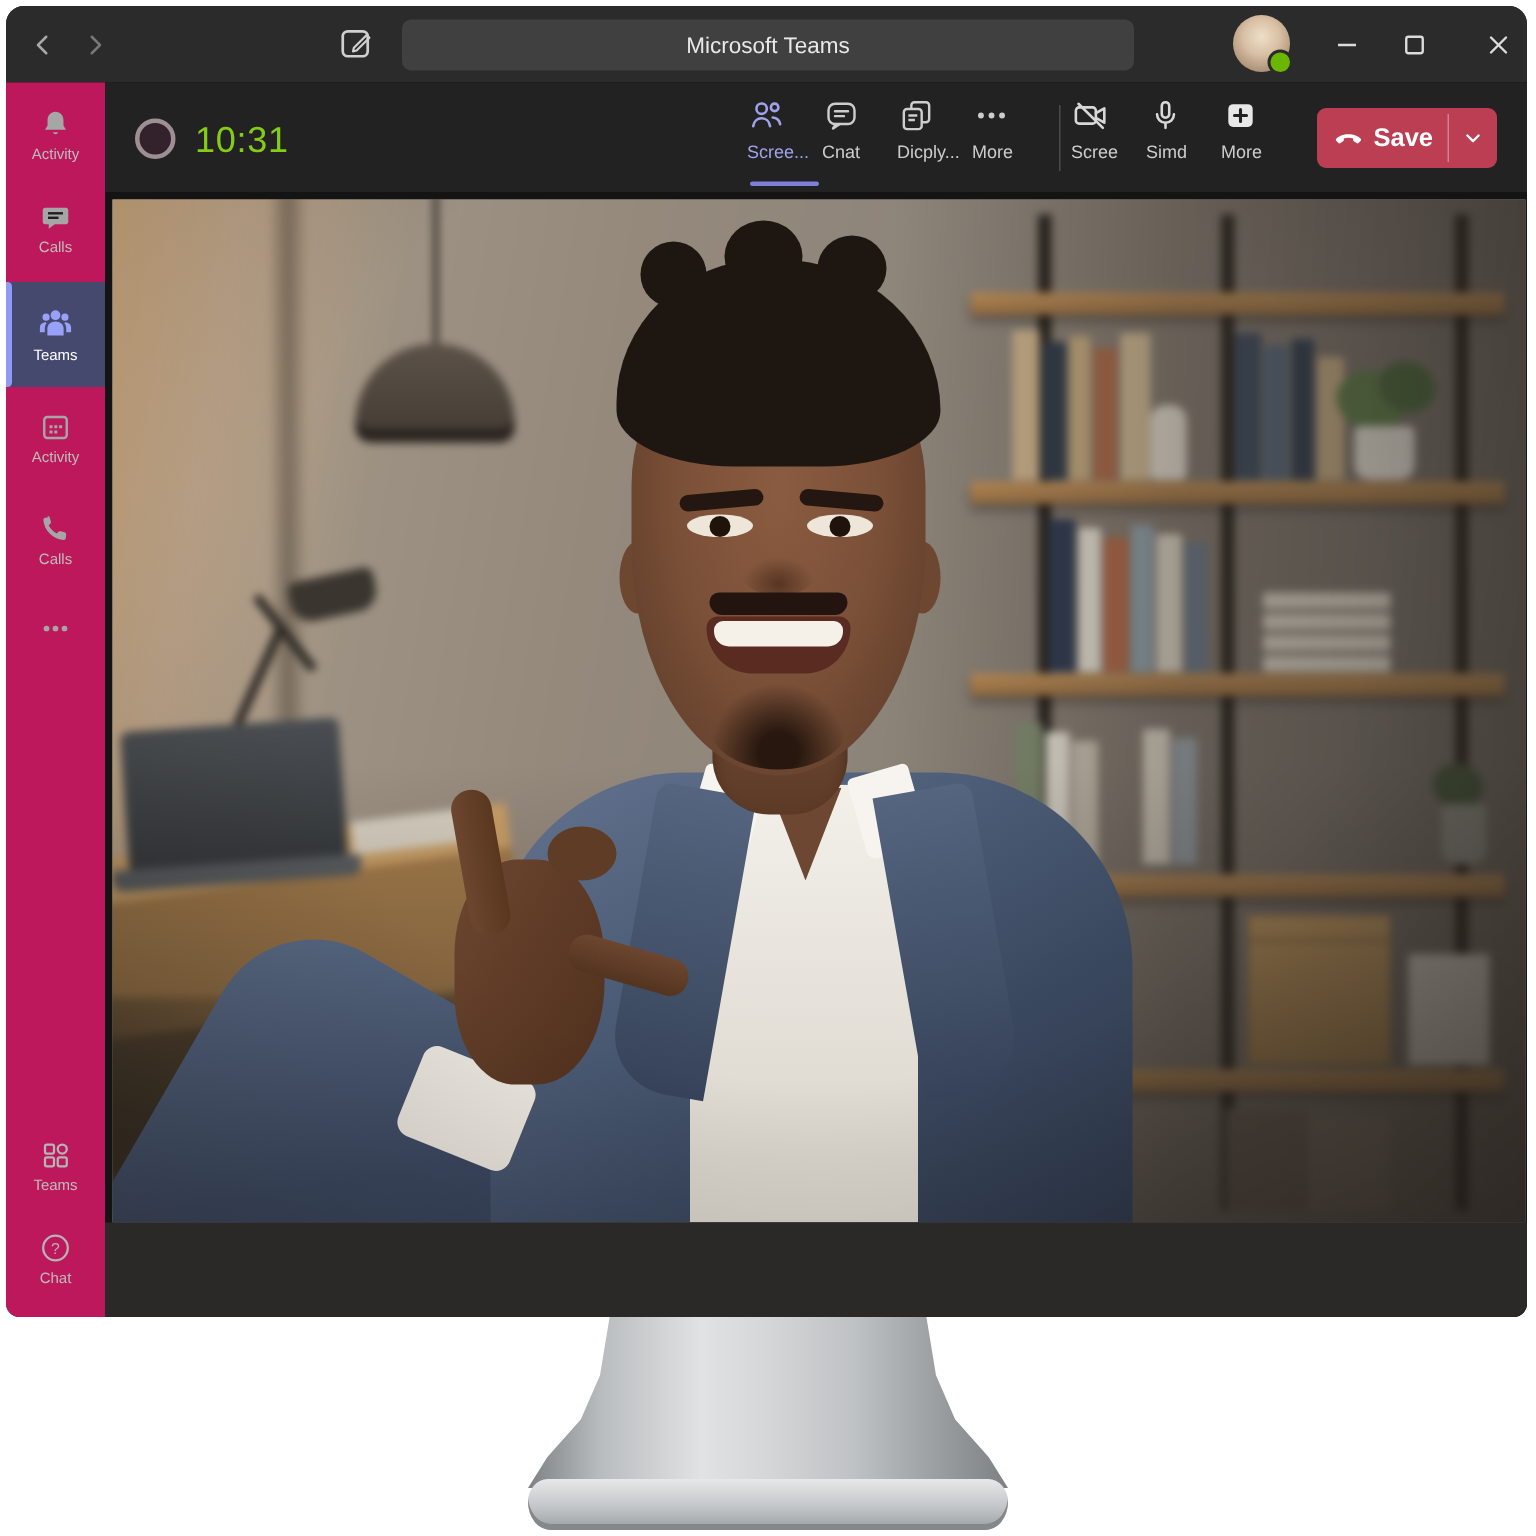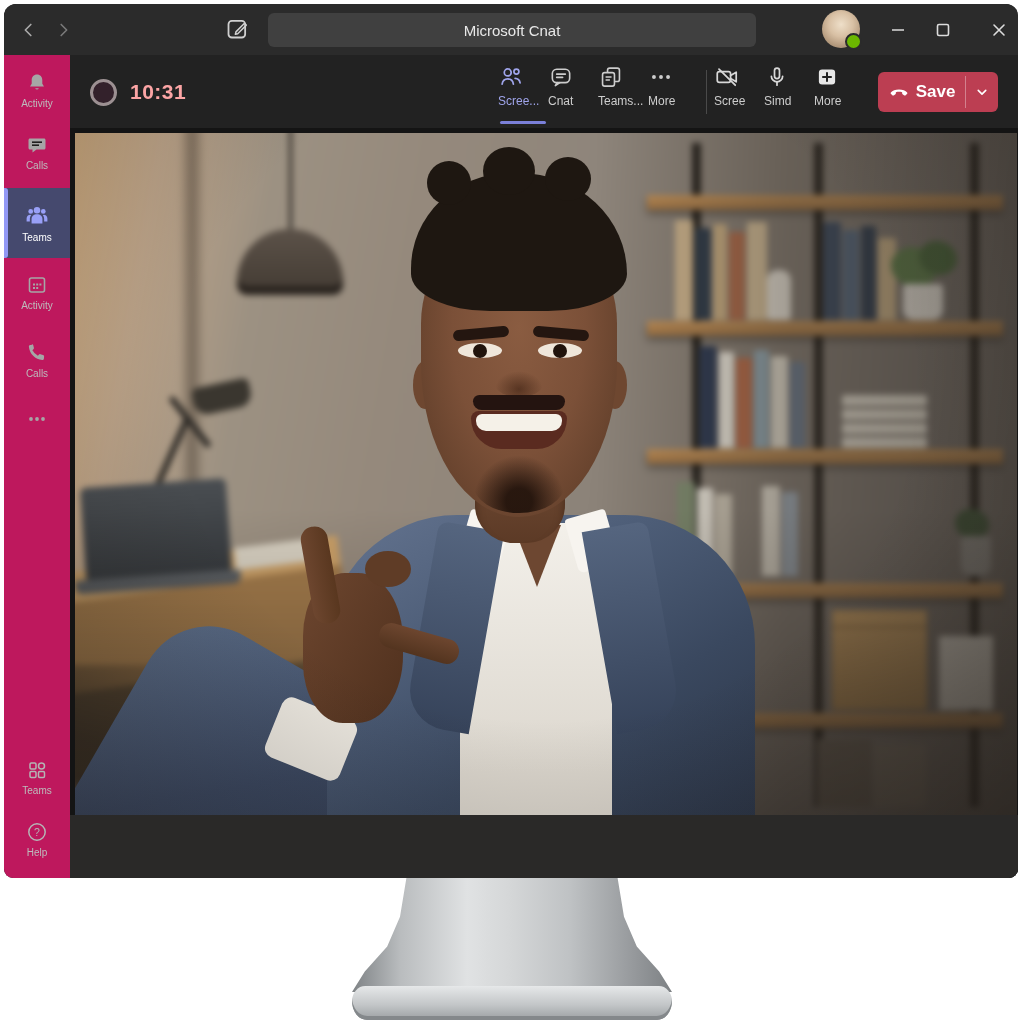--- a/index.html
+++ b/index.html
@@ -27,21 +27,21 @@
   .side-item.active{background:#45496e;height:70px;margin:5px 0 3px;}
   .side-item.active::before{content:'';position:absolute;left:0;top:0;bottom:0;width:4px;
     background:#9298f5;border-radius:0 3px 3px 0;}
   .side-item.active .lbl{color:#ffffff;}
   .side-spacer{flex:1;}
   
   .main{position:absolute;left:66px;top:51px;right:0;bottom:0;background:#141414;}
   .toolbar{position:absolute;left:0;top:0;right:0;height:73px;background:#222222;}
   .rec-dot{position:absolute;left:20px;top:24px;width:21px;height:21px;border-radius:50%;
     border:3px solid #9c9092;background:#33212b;}
-  .timer{position:absolute;left:60px;top:25px;font-size:21px;color:#fca5a5;letter-spacing:.5px;font-weight:bold;}
+  .timer{position:absolute;left:60px;top:25px;font-size:24px;color:#84cc16;letter-spacing:.5px;}
   .tabs,.controls{position:absolute;top:9px;display:flex;}
   .tabs{left:428px;}
   .controls{left:644px;}
   .tab{width:50px;display:flex;flex-direction:column;align-items:flex-start;gap:4px;cursor:default;}
   .tab .lbl{font-size:12px;color:#cdcdcd;white-space:nowrap;}
   .tab.active .lbl{color:#9fa4ea;}
   .tab-underline{position:absolute;left:430px;top:66px;width:46px;height:3px;background:#7b80d9;border-radius:2px;}
   .tb-divider{position:absolute;left:636px;top:15px;width:1px;height:44px;background:#4a4a4a;}
   .save-btn{position:absolute;left:808px;top:17px;width:120px;height:40px;border-radius:6px;
     background:#bc3e52;display:flex;align-items:stretch;color:#fff;}
@@ -177,21 +177,21 @@
     </div>
     <div class="navbtn" style="left:220px;top:11px;">
       <span>
         <svg width="27" height="27" viewBox="0 0 24 24">
           <rect x="4" y="5.2" width="14.8" height="14.8" rx="3" stroke="#d0d0d0" stroke-width="1.6" fill="none"></rect>
           <path d="M10.6 15l7.6-7.6 1.6 1.6-7.6 7.6-2.1.5z" stroke="#d0d0d0" stroke-width="1.3" fill="none" stroke-linejoin="round"></path>
         </svg>
       </span>
     </div>
     <div class="search-pill">
-      <span>Microsoft Cnat</span>
+      <span>Microsoft Teams</span>
     </div>
     <div class="avatar">
       <div class="presence"></div>
     </div>
     <div class="winctl" style="left:879px;">
       <span>
         <svg width="18" height="18" viewBox="0 0 18 18">
             <line x1="3" y1="9" x2="15" y2="9" stroke="#dcdcdc" stroke-width="1.6"></line>
           </svg>
       </span>
@@ -287,21 +287,21 @@
       </span>
       <span class="lbl">Teams</span>
     </div>
     <div class="side-item" style="margin-bottom:8px;">
       <span>
         <svg width="24" height="24" viewBox="0 0 24 24">
           <circle cx="12" cy="12" r="8.2" stroke="#b5b5b5" stroke-width="1.5" fill="none"></circle>
           <text x="12" y="15.8" text-anchor="middle" font-size="10.5" fill="#b5b5b5" font-family="Liberation Sans, sans-serif">?</text>
         </svg>
       </span>
-      <span class="lbl">Help</span>
+      <span class="lbl">Chat</span>
     </div>
   </div>
 
   <div class="main">
     <div class="toolbar">
       <div class="rec-dot"></div>
       <div class="timer">10:31</div>
 
       <div class="tabs">
         <div class="tab active">
@@ -326,21 +326,21 @@
           <span class="lbl">Cnat</span>
         </div>
         <div class="tab">
           <span>
             <svg width="26" height="26" viewBox="0 0 24 24" fill="none" stroke="#cdcdcd" stroke-width="1.5" stroke-linejoin="round">
               <rect x="8.8" y="3.8" width="11" height="12.4" rx="2"></rect>
               <rect x="4.2" y="8" width="11" height="12.4" rx="2" fill="#222222"></rect>
               <path d="M7 12h5.5M7 14.8h4"></path>
             </svg>
           </span>
-          <span class="lbl">Teams...</span>
+          <span class="lbl">Dicply...</span>
         </div>
         <div class="tab">
           <span>
             <svg width="26" height="26" viewBox="0 0 24 24" fill="#cdcdcd">
               <circle cx="5.5" cy="12" r="1.8"></circle>
                 <circle cx="12" cy="12" r="1.8"></circle>
                 <circle cx="18.5" cy="12" r="1.8"></circle>
             </svg>
           </span>
           <span class="lbl">More</span>

